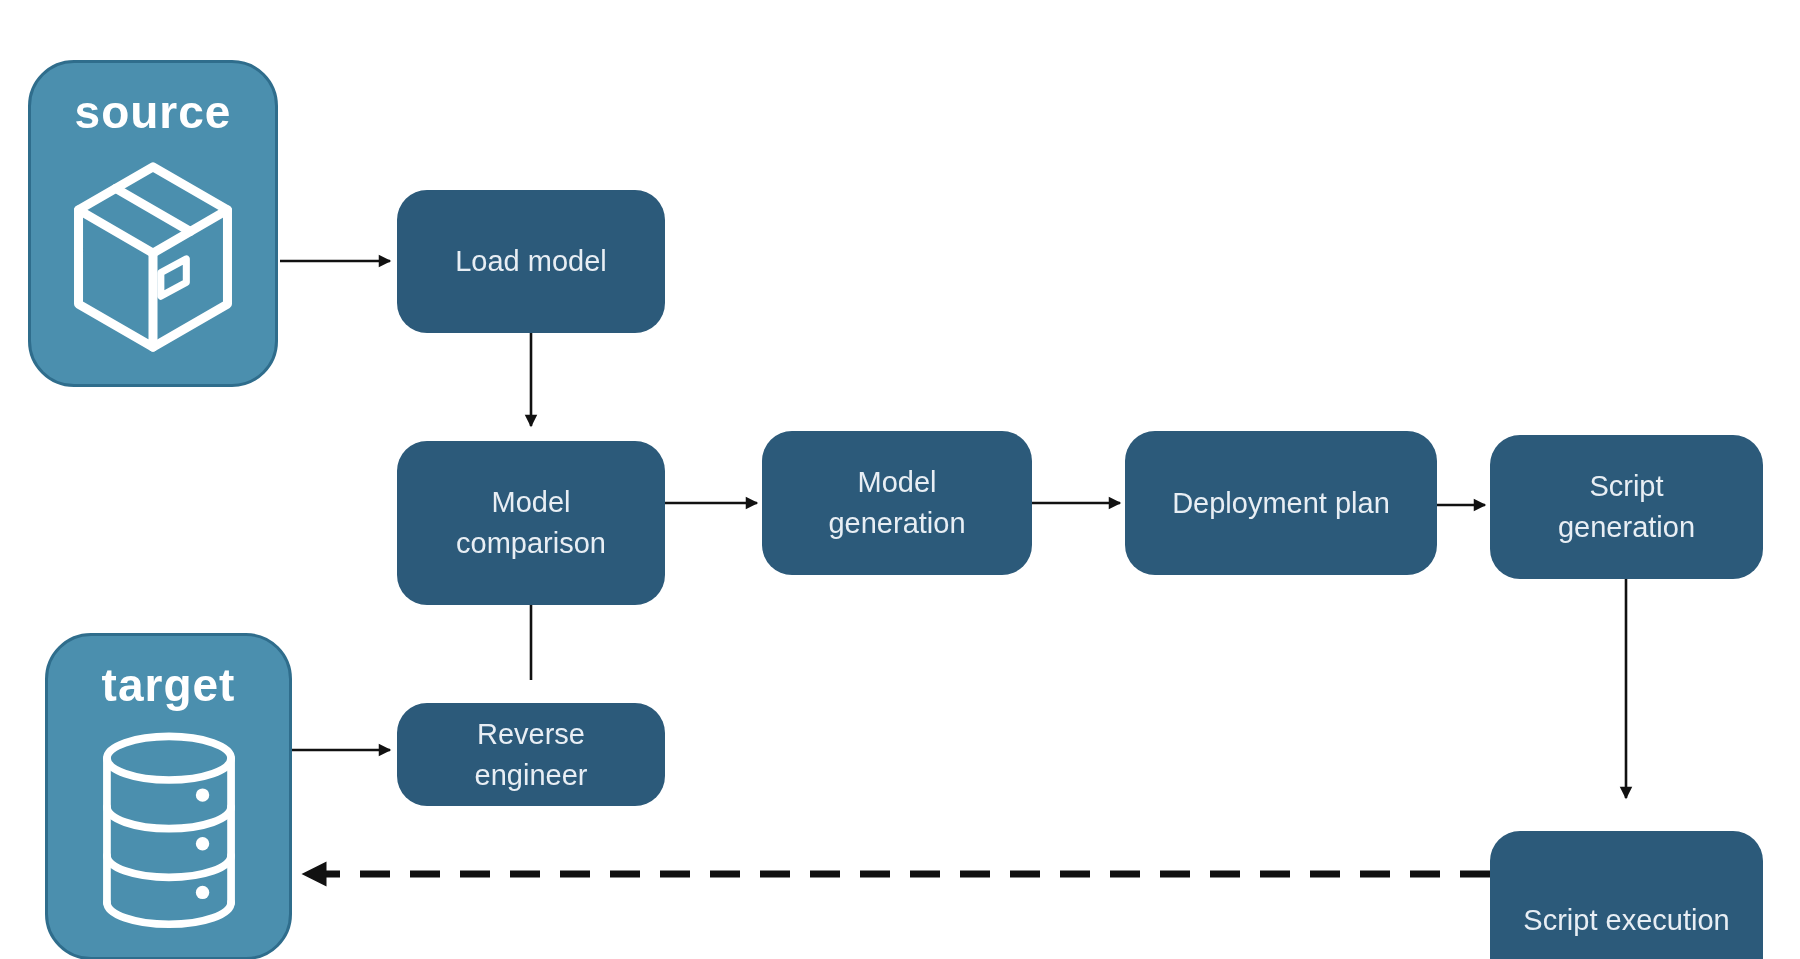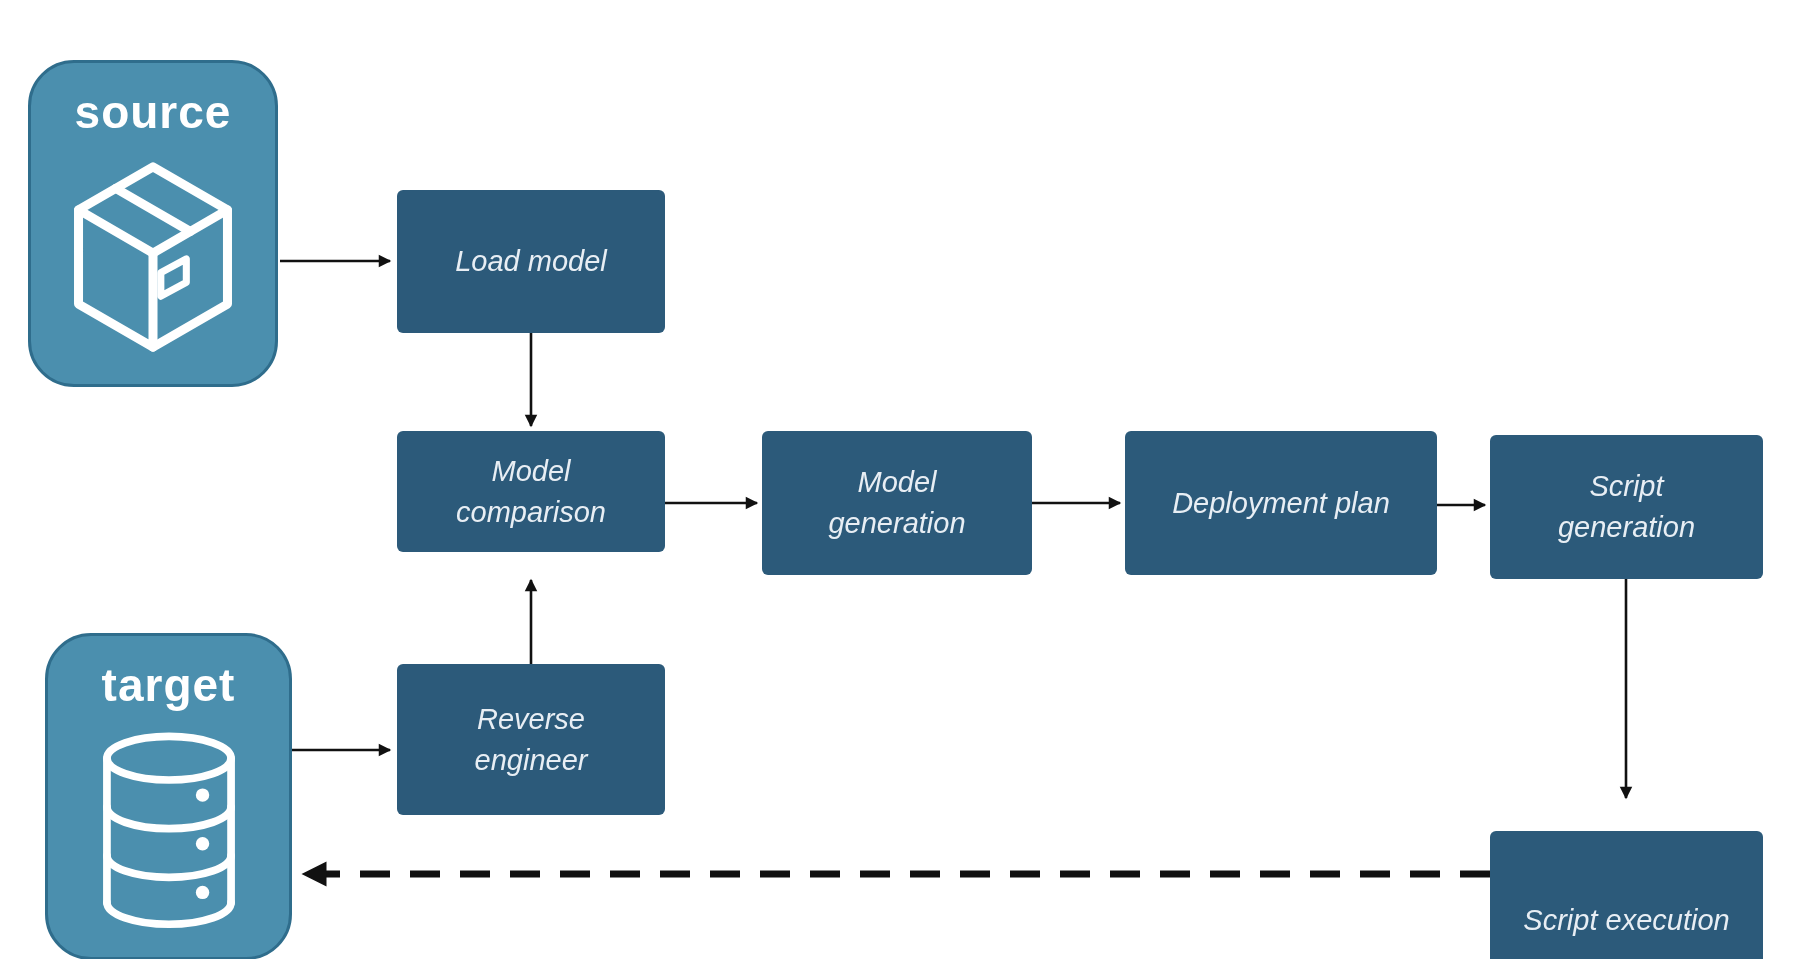--- a/index.html
+++ b/index.html
@@ -33,26 +33,25 @@
     stroke-width:7;
     stroke-dasharray:30 20;
   }
   .node{
     position:absolute;
     display:flex;align-items:center;justify-content:center;
     text-align:center;
   }
   .process{
     background:var(--process-fill);
-    border-radius:6px;
+    border-radius:30px;
     color:var(--process-text);
     font-size:29px;
     line-height:1.4;
     padding:10px 28px;
-    font-style:italic;
   }
   .endpoint{
     background:var(--endpoint-fill);
     border:3px solid var(--endpoint-border);
     border-radius:46px;
     color:var(--endpoint-text);
     flex-direction:column;
     justify-content:flex-start;
     padding-top:22px;
   }
@@ -138,37 +137,37 @@
       <circle cx="70" cy="40" r="4" fill="#ffffff"></circle>
       <circle cx="70" cy="69" r="4" fill="#ffffff"></circle>
       <circle cx="70" cy="98" r="4" fill="#ffffff"></circle>
     </svg>
   </div>
 
   <div class="node process" style="left:397px;top:162px;width:268px;height:143px">
     <span>Load model</span>
   </div>
 
-  <div class="node process" style="left:397px;top:403px;width:268px;height:121px">
+  <div class="node process" style="left:397px;top:413px;width:268px;height:164px">
     <span>Model comparison</span>
   </div>
 
   <div class="node process" style="left:762px;top:403px;width:270px;height:144px">
     <span>Model generation</span>
   </div>
 
   <div class="node process" style="left:1125px;top:403px;width:312px;height:144px">
     <span>Deployment plan</span>
   </div>
 
   <div class="node process" style="left:1490px;top:407px;width:273px;height:144px">
     <span>Script generation</span>
   </div>
 
-  <div class="node process" style="left:397px;top:636px;width:268px;height:151px">
+  <div class="node process" style="left:397px;top:675px;width:268px;height:103px">
     <span>Reverse engineer</span>
   </div>
 
   <div class="node process" style="left:1490px;top:803px;width:273px;height:179px">
     <span>Script execution</span>
   </div>
 
 </div>
 
 </body></html>

